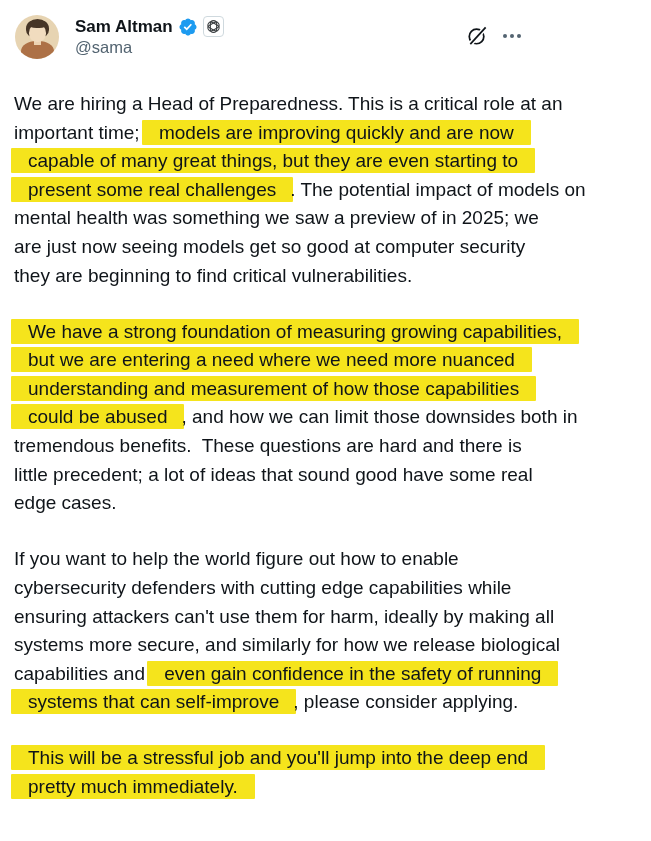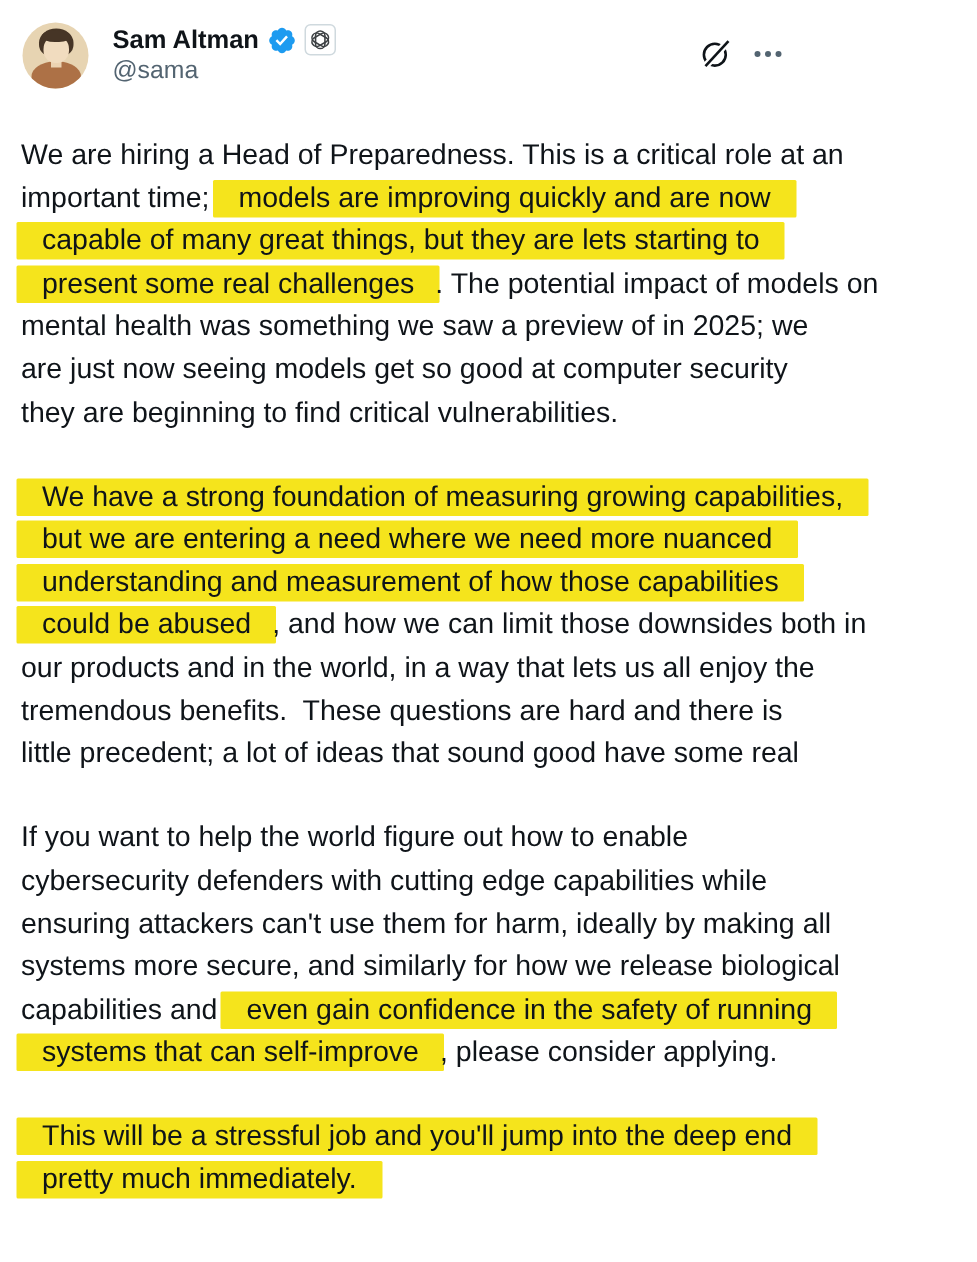--- a/index.html
+++ b/index.html
@@ -109,34 +109,34 @@
           </span>
       </button>
     </div>
 
   </div>
 
   <div class="tweet-body">
       <div class="paragraph">
         <div class="line"><span>We are hiring a Head of Preparedness. This is a critical role at an</span></div>
         <div class="line"><span>important time; </span><span class="hl">models are improving quickly and are now</span></div>
-        <div class="line"><span class="hl">capable of many great things, but they are lets starting to</span></div>
+        <div class="line"><span class="hl">capable of many great things, but they are even starting to</span></div>
         <div class="line"><span class="hl">present some real challenges</span><span>. The potential impact of models on</span></div>
         <div class="line"><span>mental health was something we saw a preview of in 2025; we</span></div>
         <div class="line"><span>are just now seeing models get so good at computer security</span></div>
         <div class="line"><span>they are beginning to find critical vulnerabilities.</span></div>
       </div>
       <div class="paragraph">
         <div class="line"><span class="hl">We have a strong foundation of measuring growing capabilities,</span></div>
         <div class="line"><span class="hl">but we are entering a need where we need more nuanced</span></div>
         <div class="line"><span class="hl">understanding and measurement of how those capabilities</span></div>
         <div class="line"><span class="hl">could be abused</span><span>, and how we can limit those downsides both in</span></div>
-        <div class="line"><span>our products and in the world, in a way that lets us all enjoy the</span></div>
         <div class="line"><span>tremendous benefits.  These questions are hard and there is</span></div>
         <div class="line"><span>little precedent; a lot of ideas that sound good have some real</span></div>
+        <div class="line"><span>edge cases.</span></div>
       </div>
       <div class="paragraph">
         <div class="line"><span>If you want to help the world figure out how to enable</span></div>
         <div class="line"><span>cybersecurity defenders with cutting edge capabilities while</span></div>
         <div class="line"><span>ensuring attackers can't use them for harm, ideally by making all</span></div>
         <div class="line"><span>systems more secure, and similarly for how we release biological</span></div>
         <div class="line"><span>capabilities and </span><span class="hl">even gain confidence in the safety of running</span></div>
         <div class="line"><span class="hl">systems that can self-improve</span><span>, please consider applying.</span></div>
       </div>
       <div class="paragraph">

